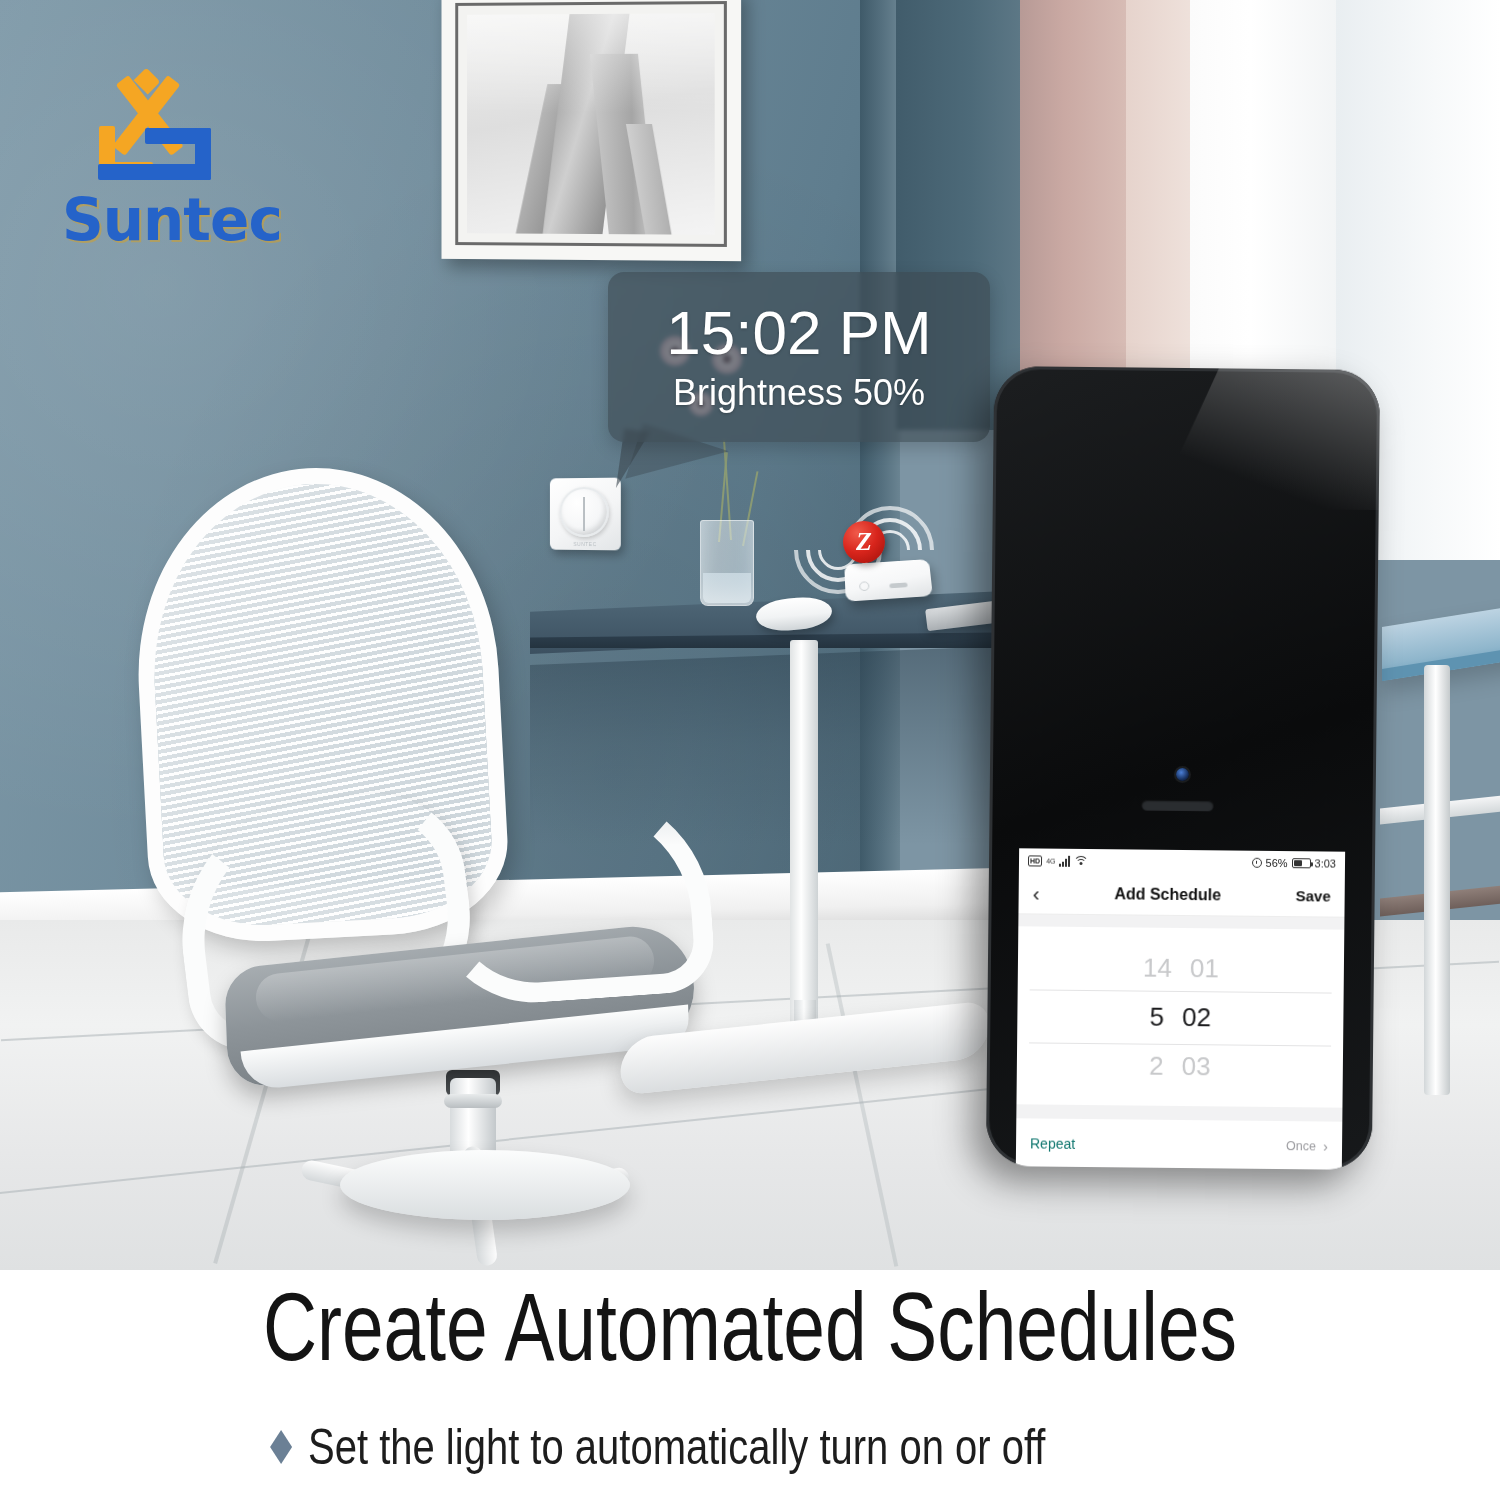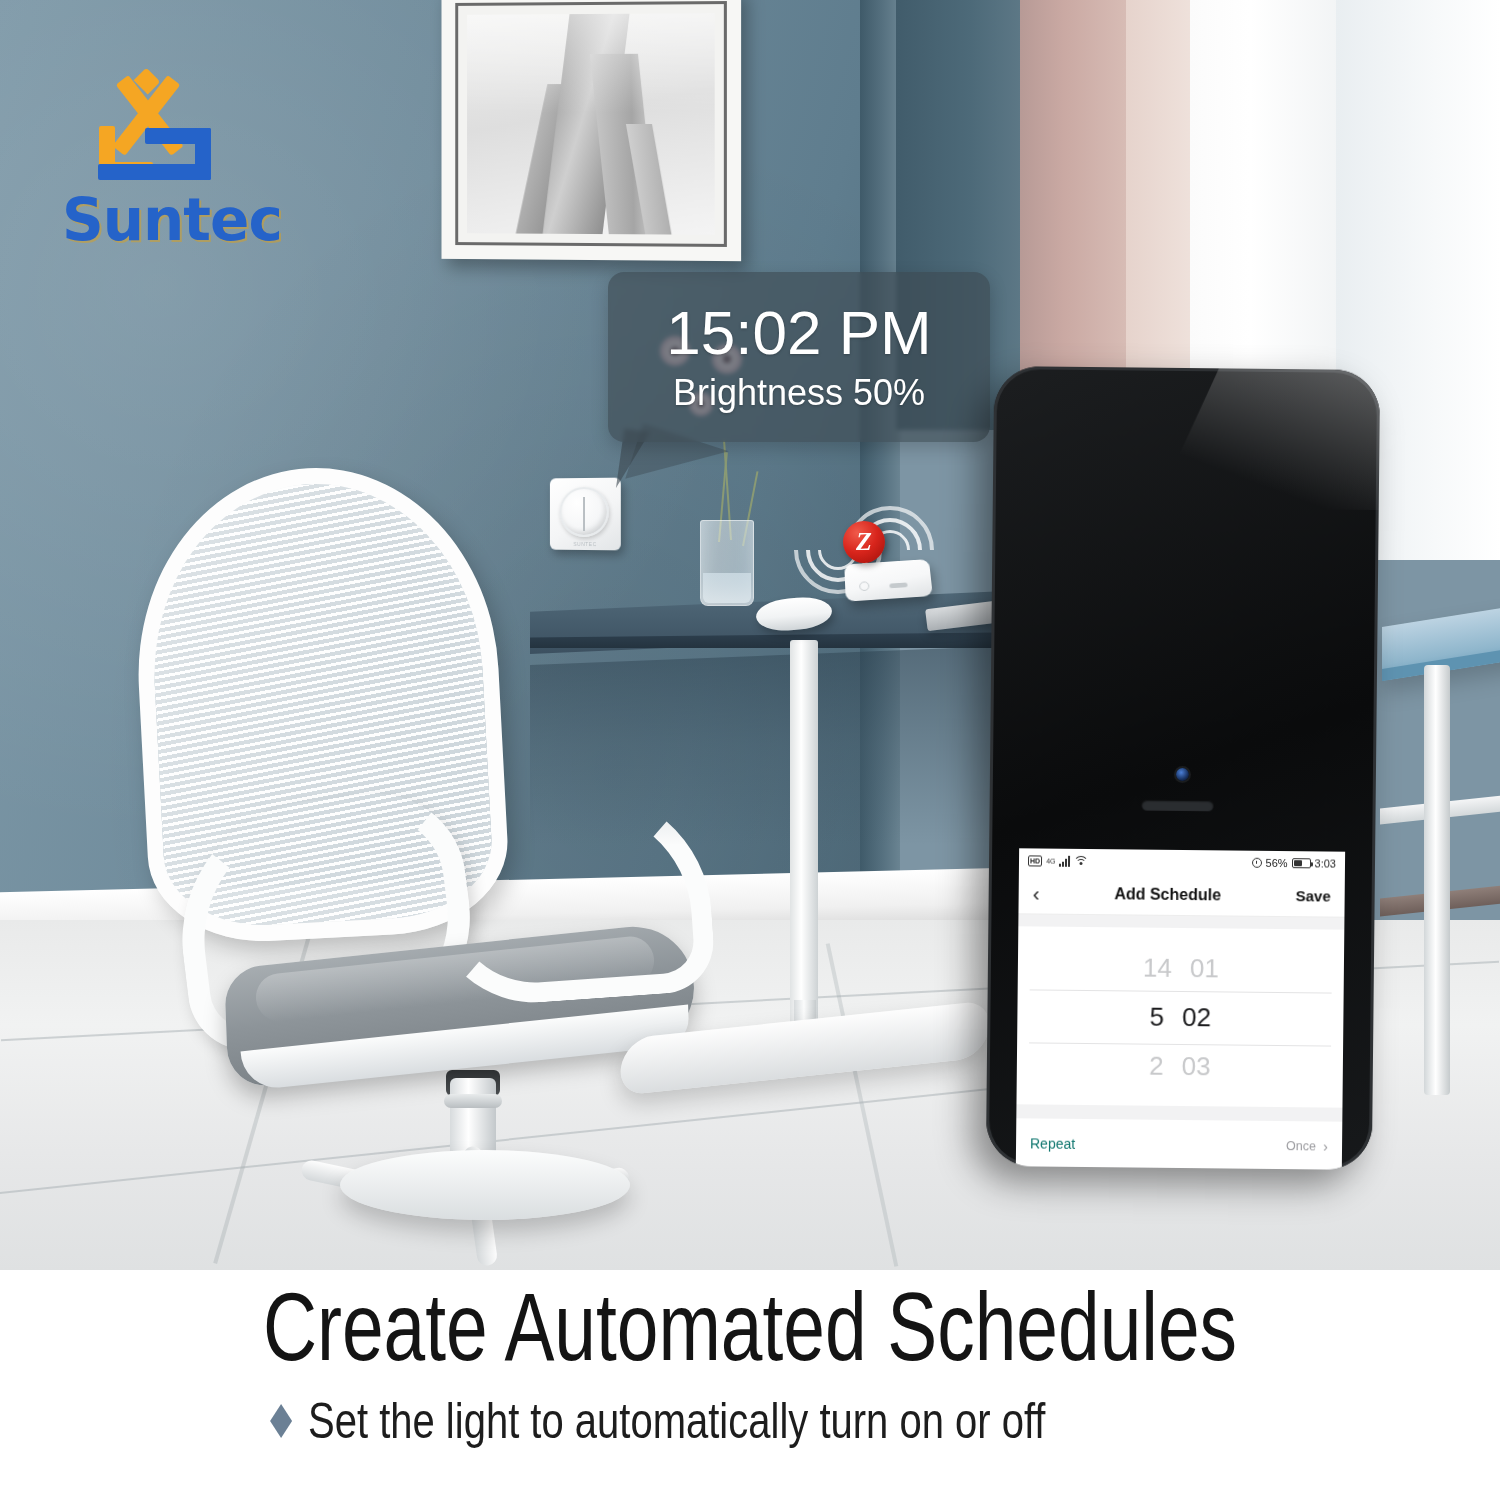--- a/index.html
+++ b/index.html
@@ -492,21 +492,21 @@
   
   .caption { position: absolute; left: 0; top: 1272px; width: 1500px; text-align: center; }
   .headline {
     font-size: 96px; color: #141414; font-weight: 400;
     font-family: "Liberation Sans Narrow", "Liberation Sans", sans-serif;
     transform: scaleX(.78); transform-origin: center top;
     letter-spacing: 0px; white-space: nowrap;
   }
   .subline-wrap {
     display: flex; align-items: center; justify-content: center; gap: 16px;
-    margin-top: 10px;
+    margin-top: 36px;
   }
   .diamond {
     width: 22px; height: 34px; background: #6b8095;
     clip-path: polygon(50% 0%, 100% 50%, 50% 100%, 0% 50%);
     flex: none;
   }
   .subline {
     font-size: 50px; color: #1d1d1d; font-weight: 400;
     font-family: "Liberation Sans Narrow", "Liberation Sans", sans-serif;
     transform: scaleX(.80); transform-origin: left center;

